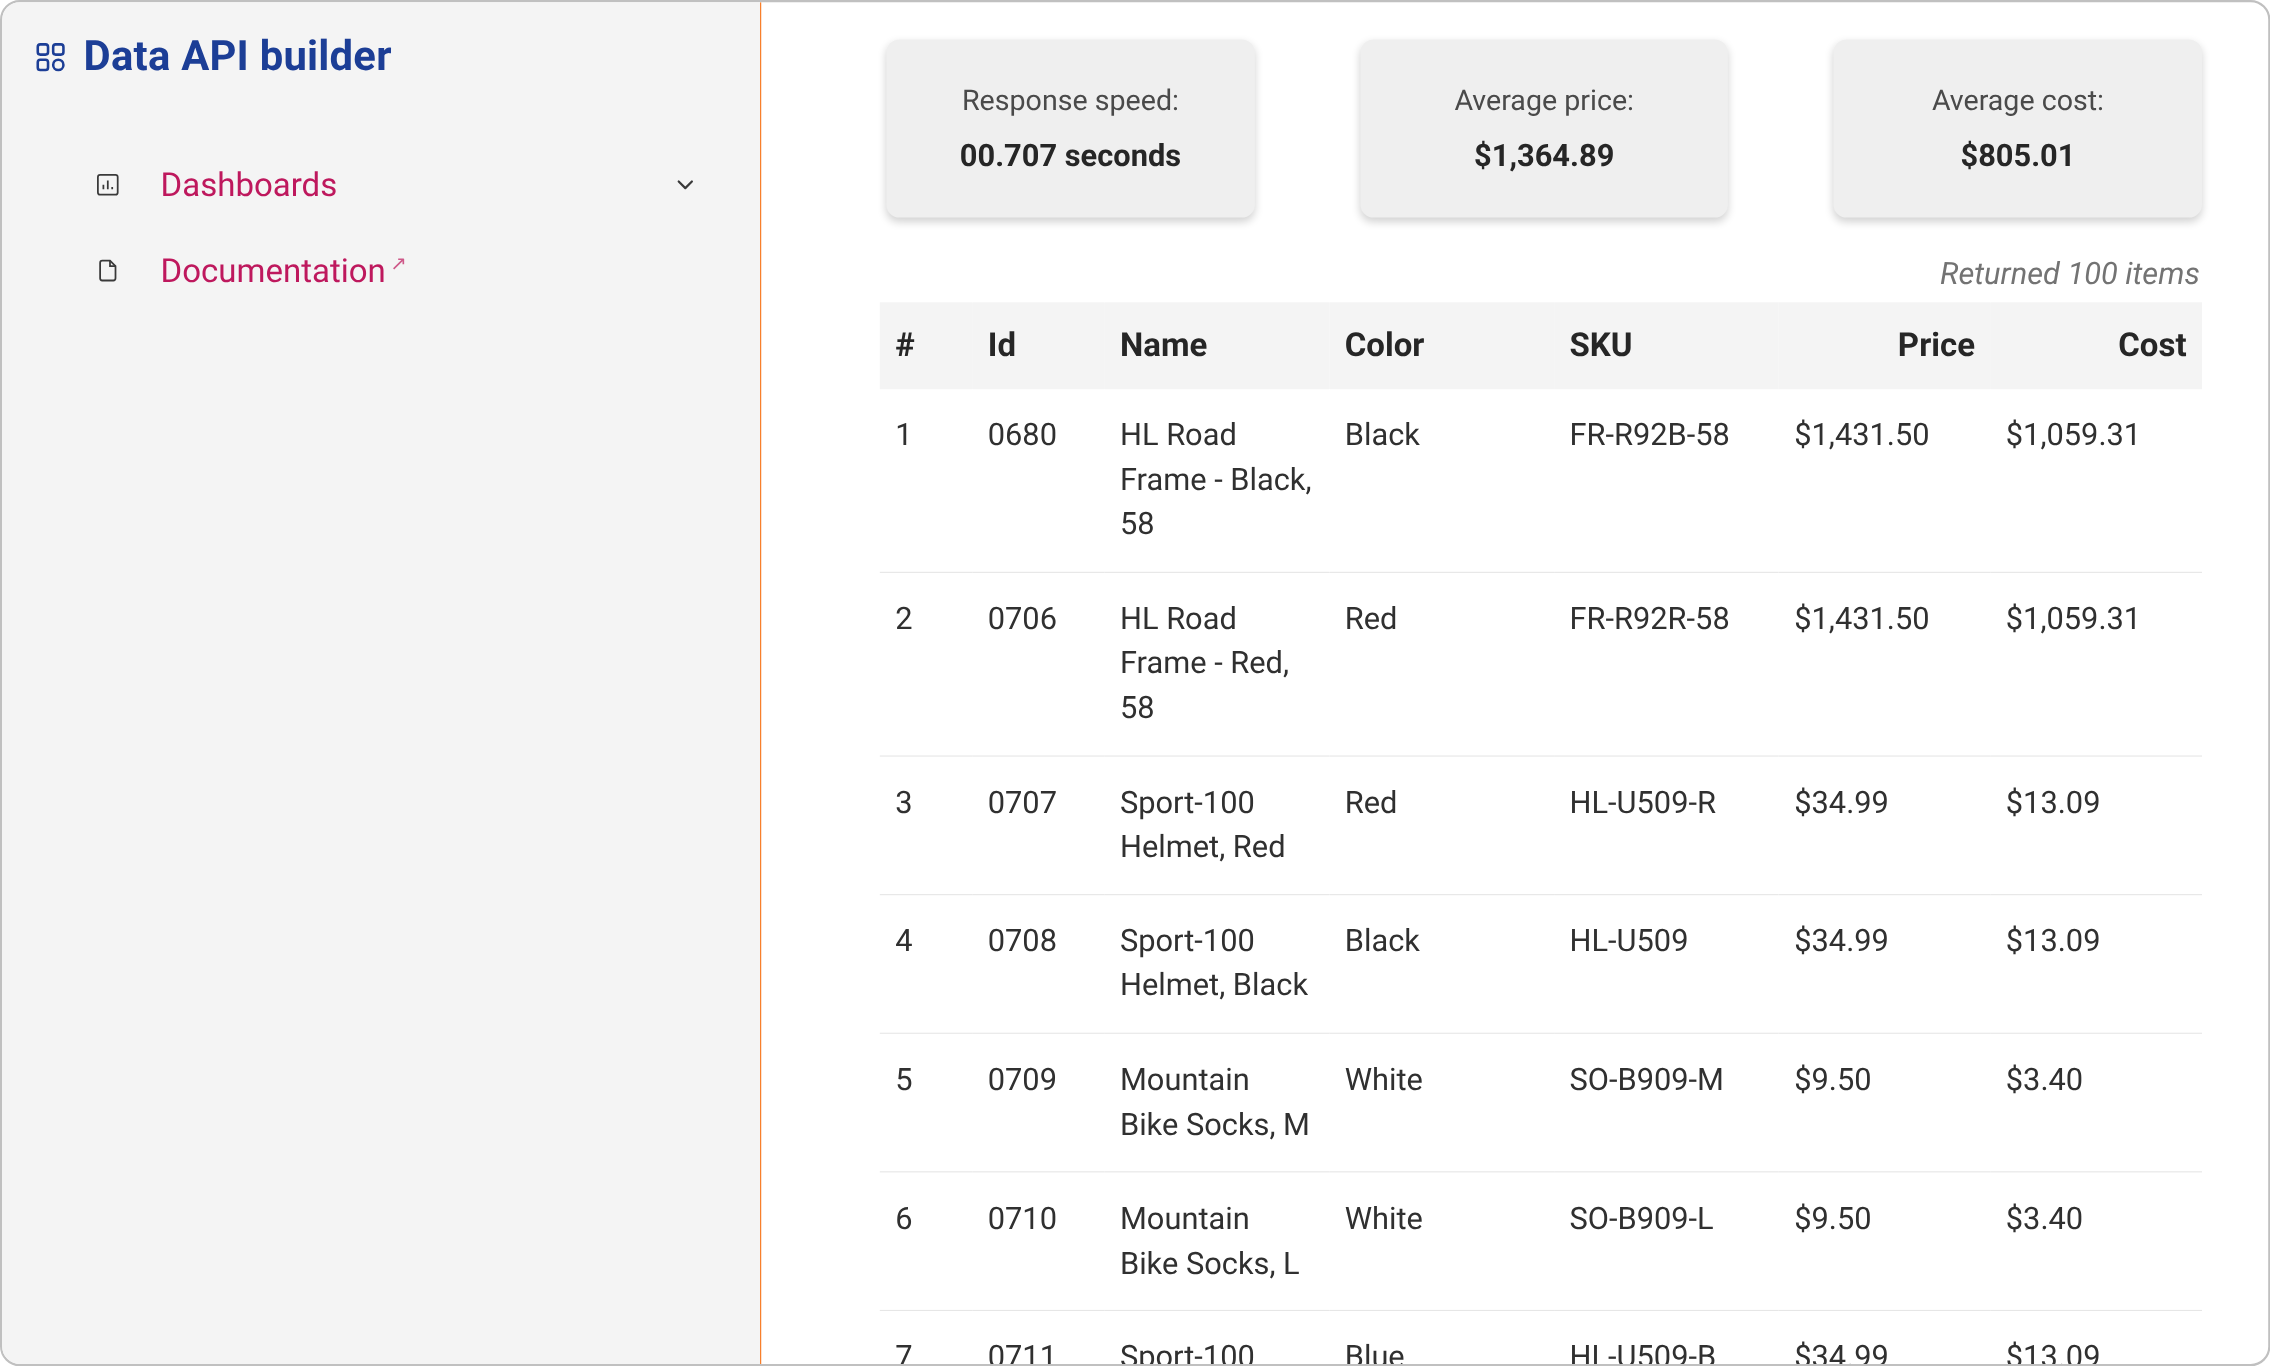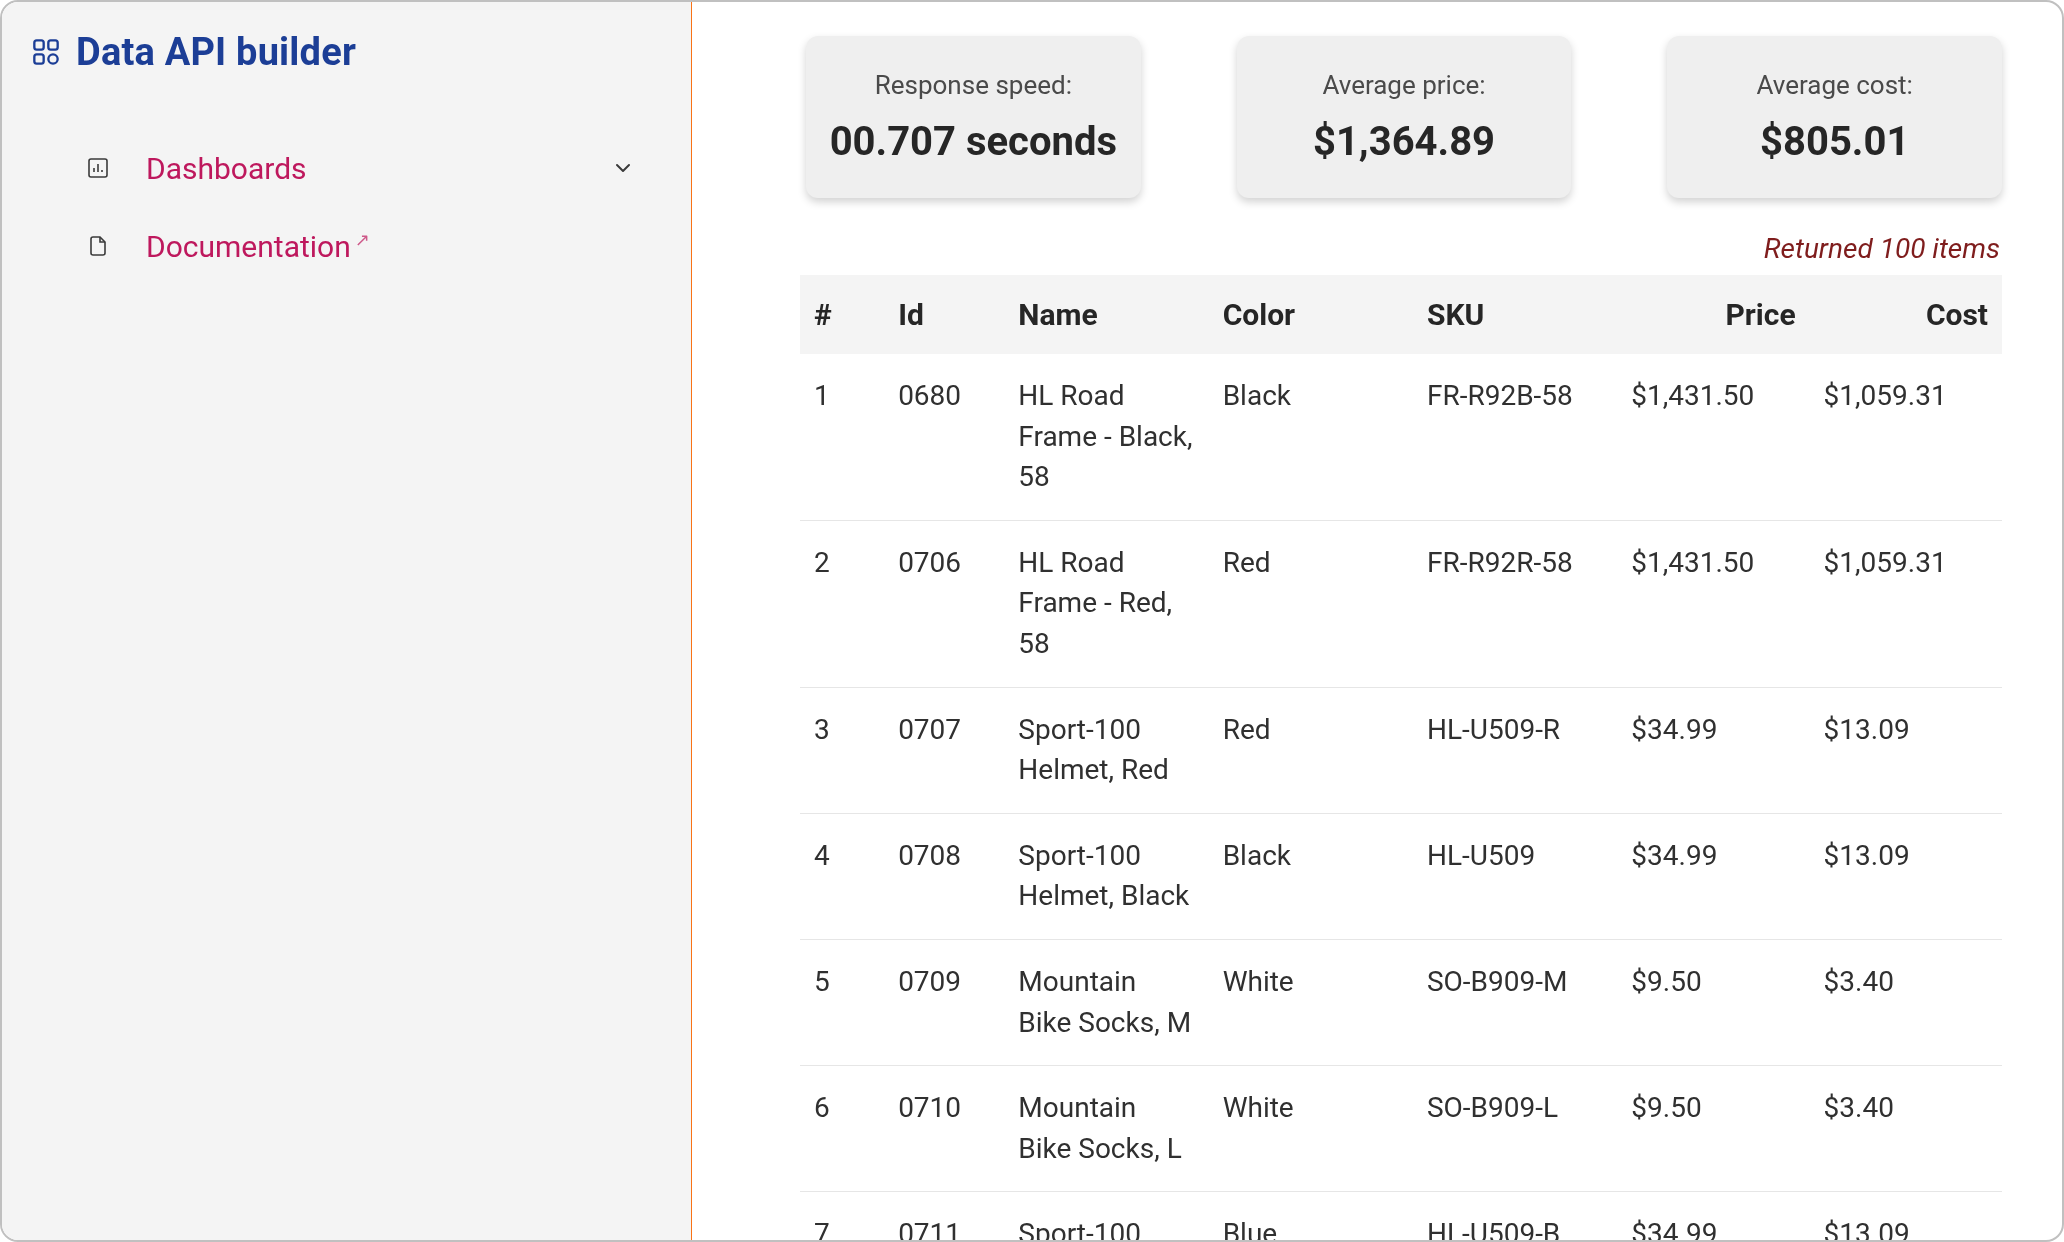--- a/index.html
+++ b/index.html
@@ -105,26 +105,26 @@
     background: #efefef;
     border-radius: 12px;
     box-shadow: 0 4px 8px rgba(0,0,0,0.18);
     display: flex;
     flex-direction: column;
     align-items: center;
     justify-content: center;
     gap: 18px;
   }
   .stat-label { font-size: 26px; color: #4a4a4a; }
-  .stat-value { font-size: 40px; font-weight: 700; color: #262626; }
+  .stat-value { font-size: 28px; font-weight: 700; color: #262626; }
   .returned-line {
     text-align: right;
     font-style: italic;
     font-size: 28px;
-    color: #7f1d1d;
+    color: #737373;
     margin-top: 34px;
     padding-right: 2px;
   }
   
   .data-table {
     width: 100%;
     border-collapse: collapse;
     margin-top: 10px;
   }
   .data-table thead th {

